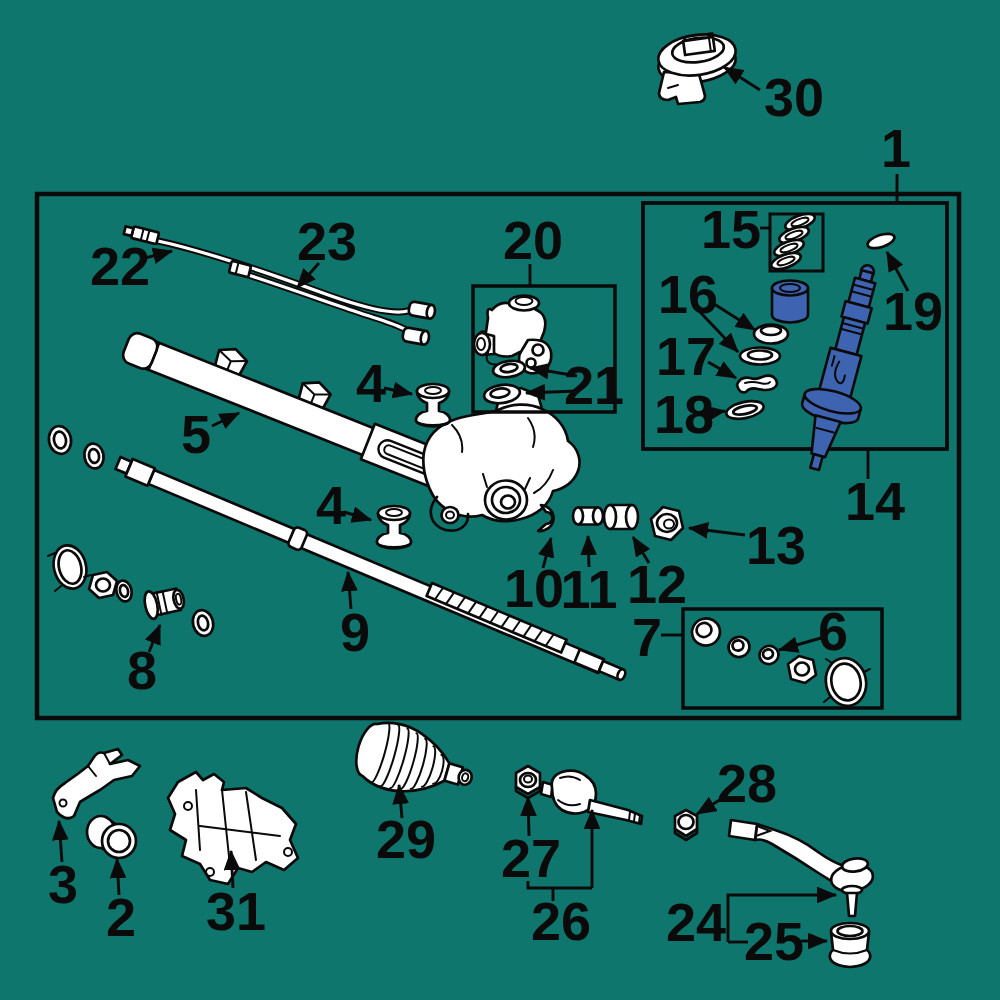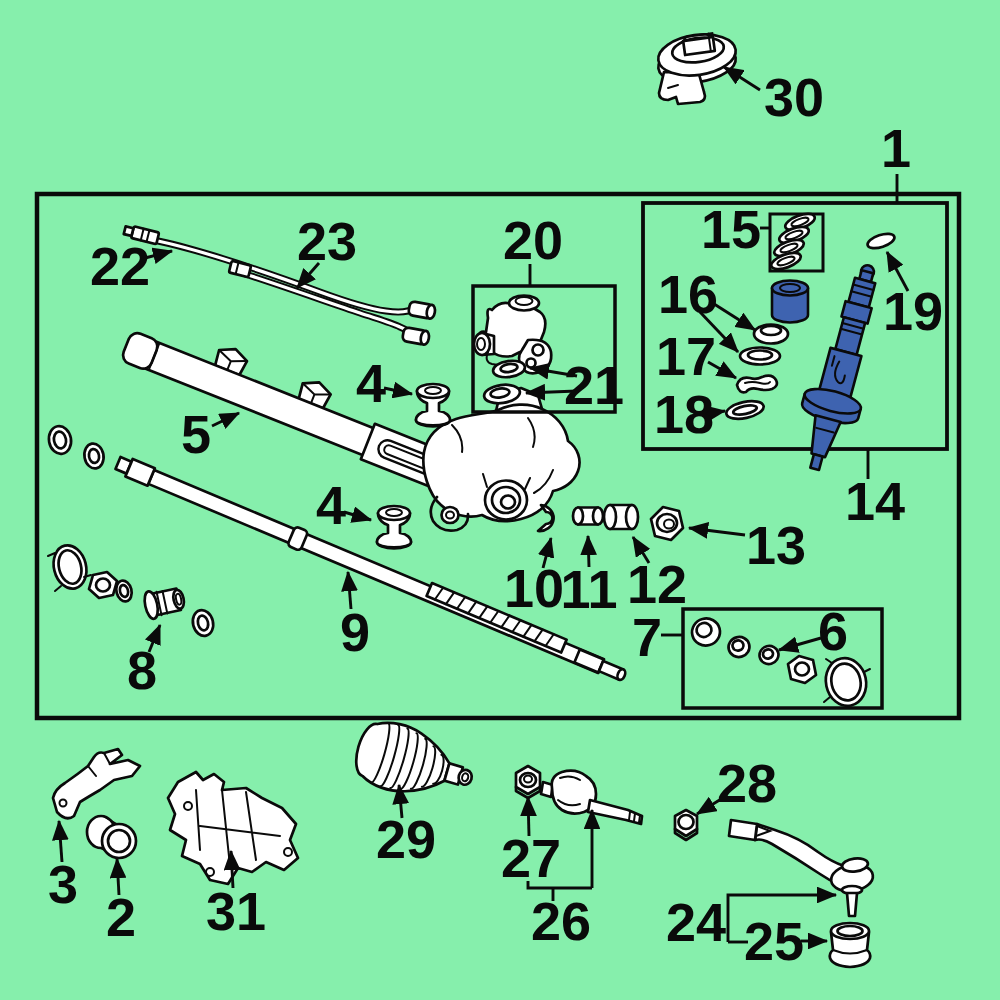--- a/index.html
+++ b/index.html
@@ -1,16 +1,16 @@
 <!DOCTYPE html>
 <html><head>
 <meta charset="utf-8">
 <style>
   html,body{margin:0;padding:0;background:#fff;}
-  #stage{width:1000px;height:1000px;background:#86efac;position:relative;overflow:hidden;}
+  #stage{width:1000px;height:1000px;background:#0f766e;position:relative;overflow:hidden;}
   svg{display:block;}
   .ln{stroke:#0a0a0a;stroke-width:2.7;fill:none;stroke-linecap:round;stroke-linejoin:round;}
   .thin{stroke:#0a0a0a;stroke-width:2;fill:none;stroke-linecap:round;}
   .fw{fill:#ffffff;stroke:#0a0a0a;stroke-width:2.7;stroke-linejoin:round;}
   .hl{fill:#3e63b0;stroke:#0a0a0a;stroke-width:2.6;stroke-linejoin:round;}
   .hld{stroke:#0a0a0a;stroke-width:2;fill:none;stroke-linecap:round;}
   .ld{stroke:#0a0a0a;stroke-width:2.9;fill:none;marker-end:url(#ah);stroke-linecap:butt;}
   .ls{stroke:#0a0a0a;stroke-width:2.9;fill:none;}
   .bx{fill:none;stroke:#0a0a0a;}
   .pipeO{stroke:#0a0a0a;stroke-width:7;fill:none;stroke-linecap:round;}

